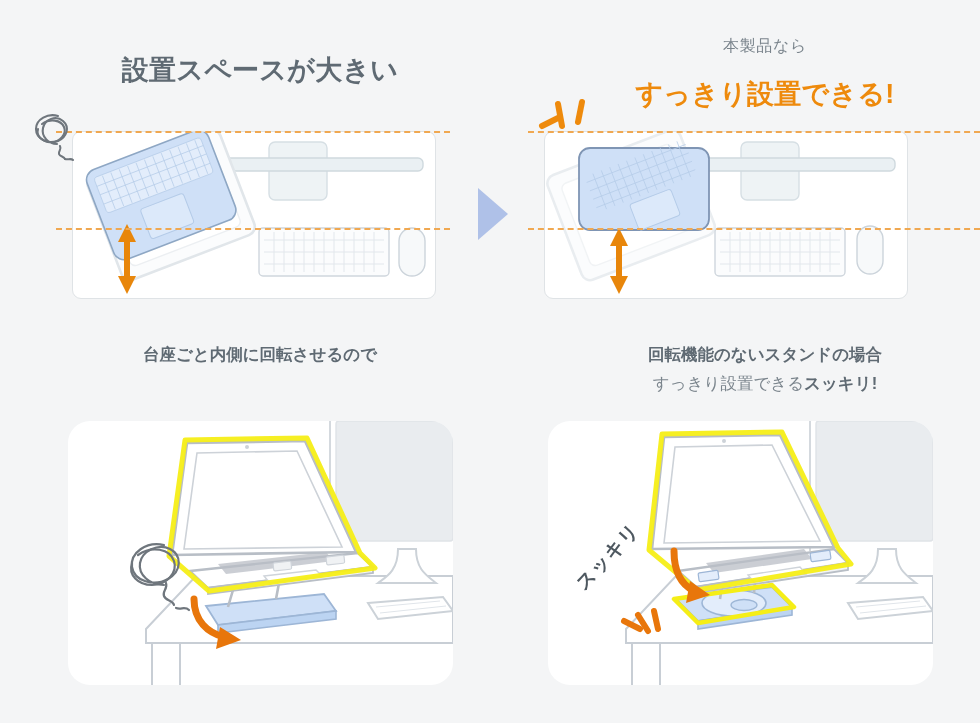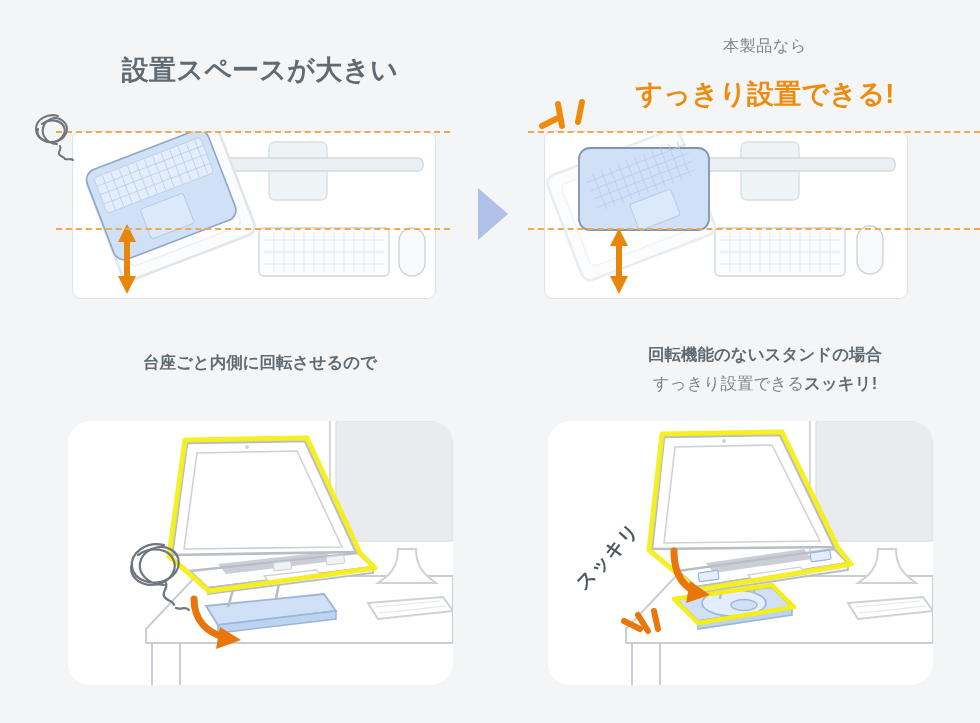--- a/index.html
+++ b/index.html
@@ -35,21 +35,21 @@
   #guide-bot-r{left:528px;top:228px;width:452px;}
 
   
   .overlay{position:absolute;}
   #scribble-top{left:28px;top:110px;width:62px;height:56px;}
   #sparkle-top{left:536px;top:96px;width:56px;height:42px;}
   #arrow-mid{left:472px;top:186px;width:42px;height:56px;}
 
   
   .caption{position:absolute;text-align:center;width:440px;font-size:16.5px;line-height:1.75;color:#7b858d;}
-  .caption.left{left:40px;top:340px;margin-top:8px;}
+  .caption.left{left:40px;top:340px;}
   .caption.right{left:545px;top:340px;}
   .caption b{color:#5f6a73;font-weight:bold;}
 
   
   .card{position:absolute;background:#ffffff;border-radius:22px;overflow:hidden;}
   #card-left{left:68px;top:421px;width:385px;height:264px;}
   #card-right{left:548px;top:421px;width:385px;height:264px;}
   .card svg{display:block;width:100%;height:100%;}
 
   .sukkiri{

